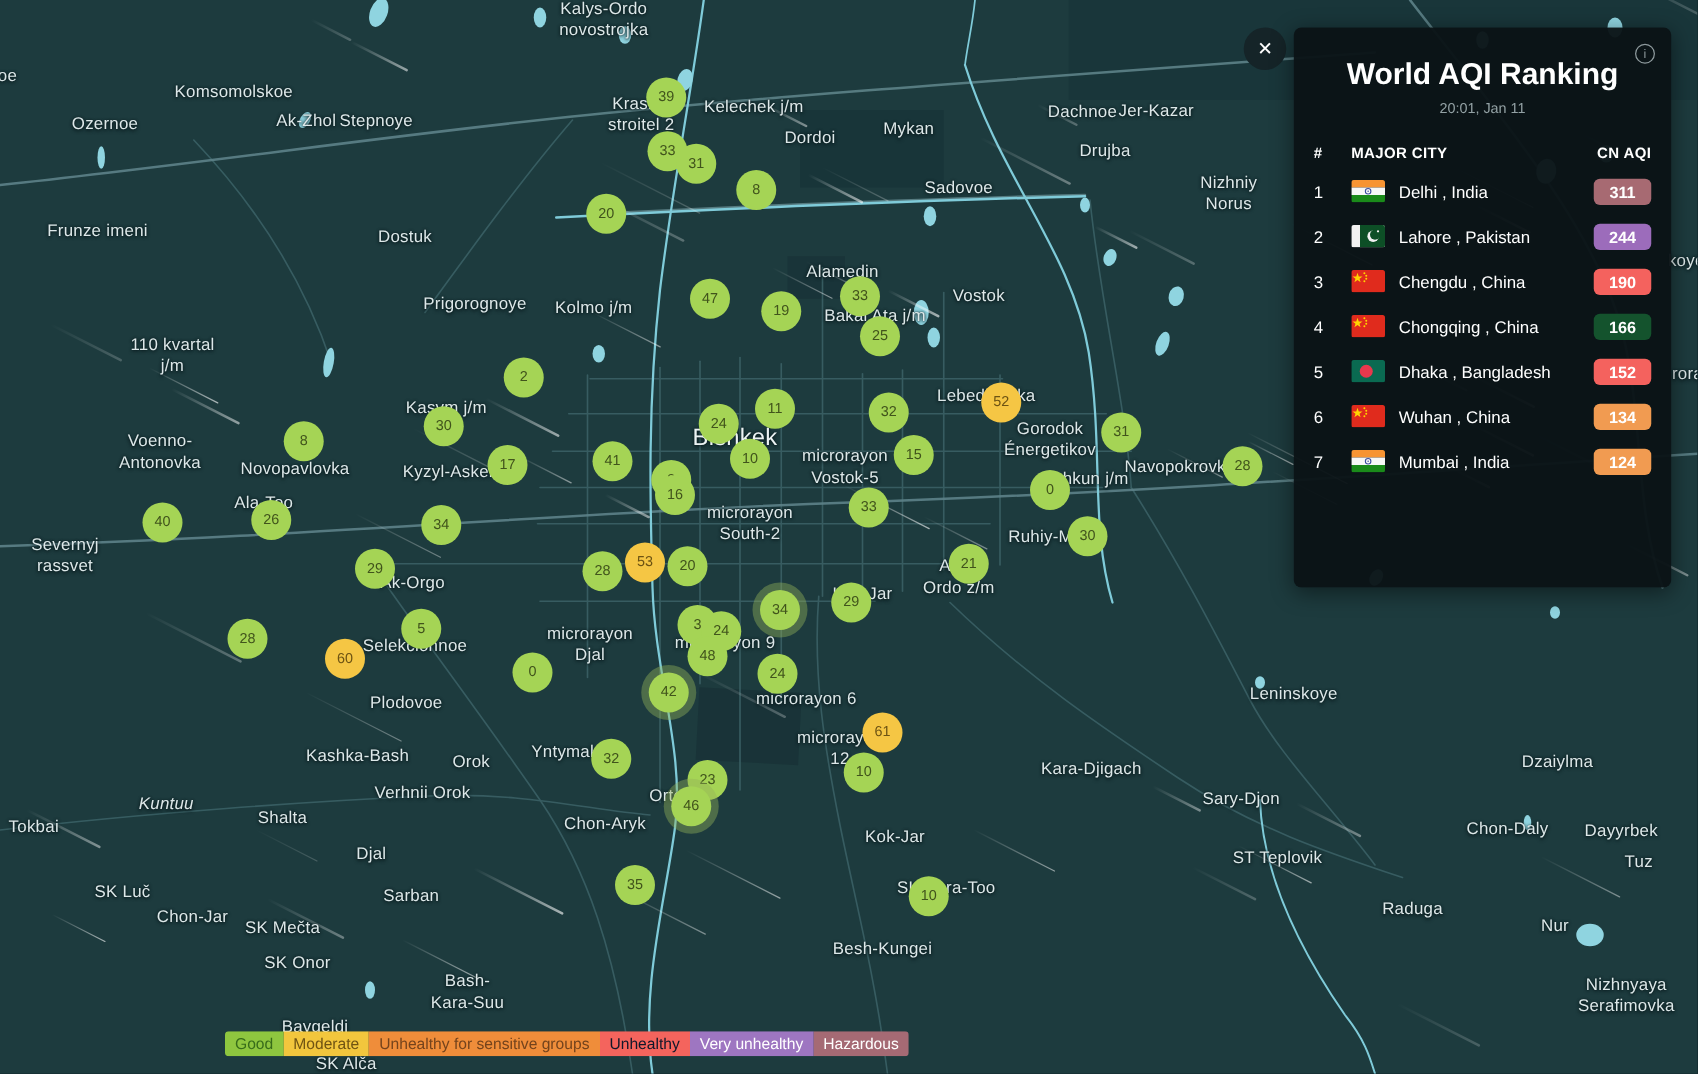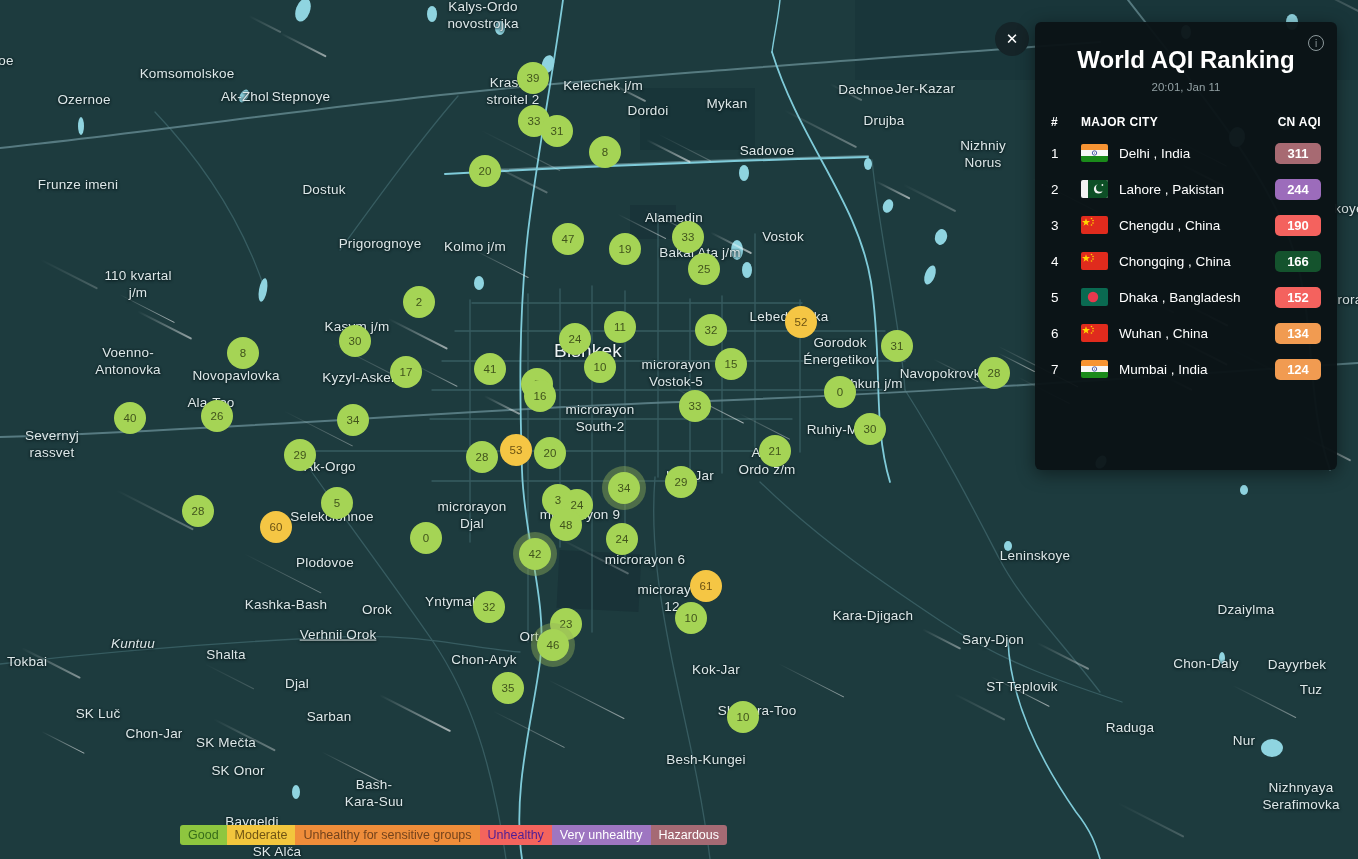--- a/index.html
+++ b/index.html
@@ -245,21 +245,21 @@
       <div class="maplabel" style="left: 472px; top: 516px;">microrayon
 Djal</div>
       <div class="maplabel" style="left: 580px; top: 515px;">microrayon 9</div>
       <div class="maplabel" style="left: 325px; top: 563px;">Plodovoe</div>
       <div class="maplabel" style="left: 645px; top: 560px;">microrayon 6</div>
       <div class="maplabel" style="left: 672px; top: 599px;">microrayon
 12</div>
       <div class="maplabel" style="left: 286px; top: 605px;">Kashka-Bash</div>
       <div class="maplabel" style="left: 377px; top: 610px;">Orok</div>
       <div class="maplabel" style="left: 452px; top: 602px;">Yntymak</div>
-      <div class="maplabel" style="left: 338px; top: 635px; text-decoration: underline;">Verhnii Orok</div>
+      <div class="maplabel" style="left: 338px; top: 635px;">Verhnii Orok</div>
       <div class="maplabel" style="left: 484px; top: 648px; margin-top: 12px;">Chon-Aryk</div>
       <div class="maplabel" style="left: 533px; top: 637px;">Orto</div>
       <div class="maplabel" style="left: 873px; top: 616px;">Kara-Djigach</div>
       <div class="maplabel" style="left: 1035px; top: 556px;">Leninskoye</div>
       <div class="maplabel" style="left: 993px; top: 640px;">Sary-Djon</div>
       <div class="maplabel" style="left: 1022px; top: 687px;">ST Teplovik</div>
       <div class="maplabel" style="left: 1246px; top: 610px;">Dzaiylma</div>
       <div class="maplabel" style="left: 1206px; top: 664px;">Chon-Daly</div>
       <div class="maplabel" style="left: 1297px; top: 665px;">Dayyrbek</div>
       <div class="maplabel" style="left: 1311px; top: 690px;">Tuz</div>
@@ -331,29 +331,29 @@
       <div class="station" style="left: 577px; top: 505px;">24</div>
       <div class="station" style="left: 566px; top: 525px;">48</div>
       <div class="station" style="left: 426px; top: 538px;">0</div>
       <div class="station" style="left: 622px; top: 539px;">24</div>
       <div class="station ring" style="left: 535px; top: 554px;">42</div>
       <div class="station mod" style="left: 706px; top: 586px;">61</div>
       <div class="station" style="left: 489px; top: 607px;">32</div>
       <div class="station" style="left: 566px; top: 624px;">23</div>
       <div class="station ring" style="left: 553px; top: 645px;">46</div>
       <div class="station" style="left: 691px; top: 618px;">10</div>
-      <div class="station" style="left: 508px; top: 688px;">35</div>
+      <div class="station" style="left: 508px; top: 708px;">35</div>
       <div class="station" style="left: 743px; top: 717px;">10</div>
     </div>
 
   <div class="legend">
       <span class="legend-item" style="background: rgb(142, 198, 63); color: rgb(55, 108, 26);">Good</span>
       <span class="legend-item" style="background: rgb(242, 198, 61); color: rgb(112, 84, 19);">Moderate</span>
       <span class="legend-item" style="background: rgb(239, 141, 58); color: rgb(116, 67, 28);">Unhealthy for sensitive groups</span>
-      <span class="legend-item" style="background: rgb(244, 100, 93); color: #4c1d95;">Unhealthy</span>
+      <span class="legend-item" style="background: rgb(244, 100, 93); color: #0f172a;">Unhealthy</span>
       <span class="legend-item" style="background: rgb(158, 118, 193); color: rgb(255, 255, 255);">Very unhealthy</span>
       <span class="legend-item" style="background: rgb(165, 106, 116); color: rgb(255, 255, 255);">Hazardous</span>
     </div>
 
   <div class="close">
     <span>✕</span>
   </div>
 
   <div class="panel">
     <div class="panel-info">

